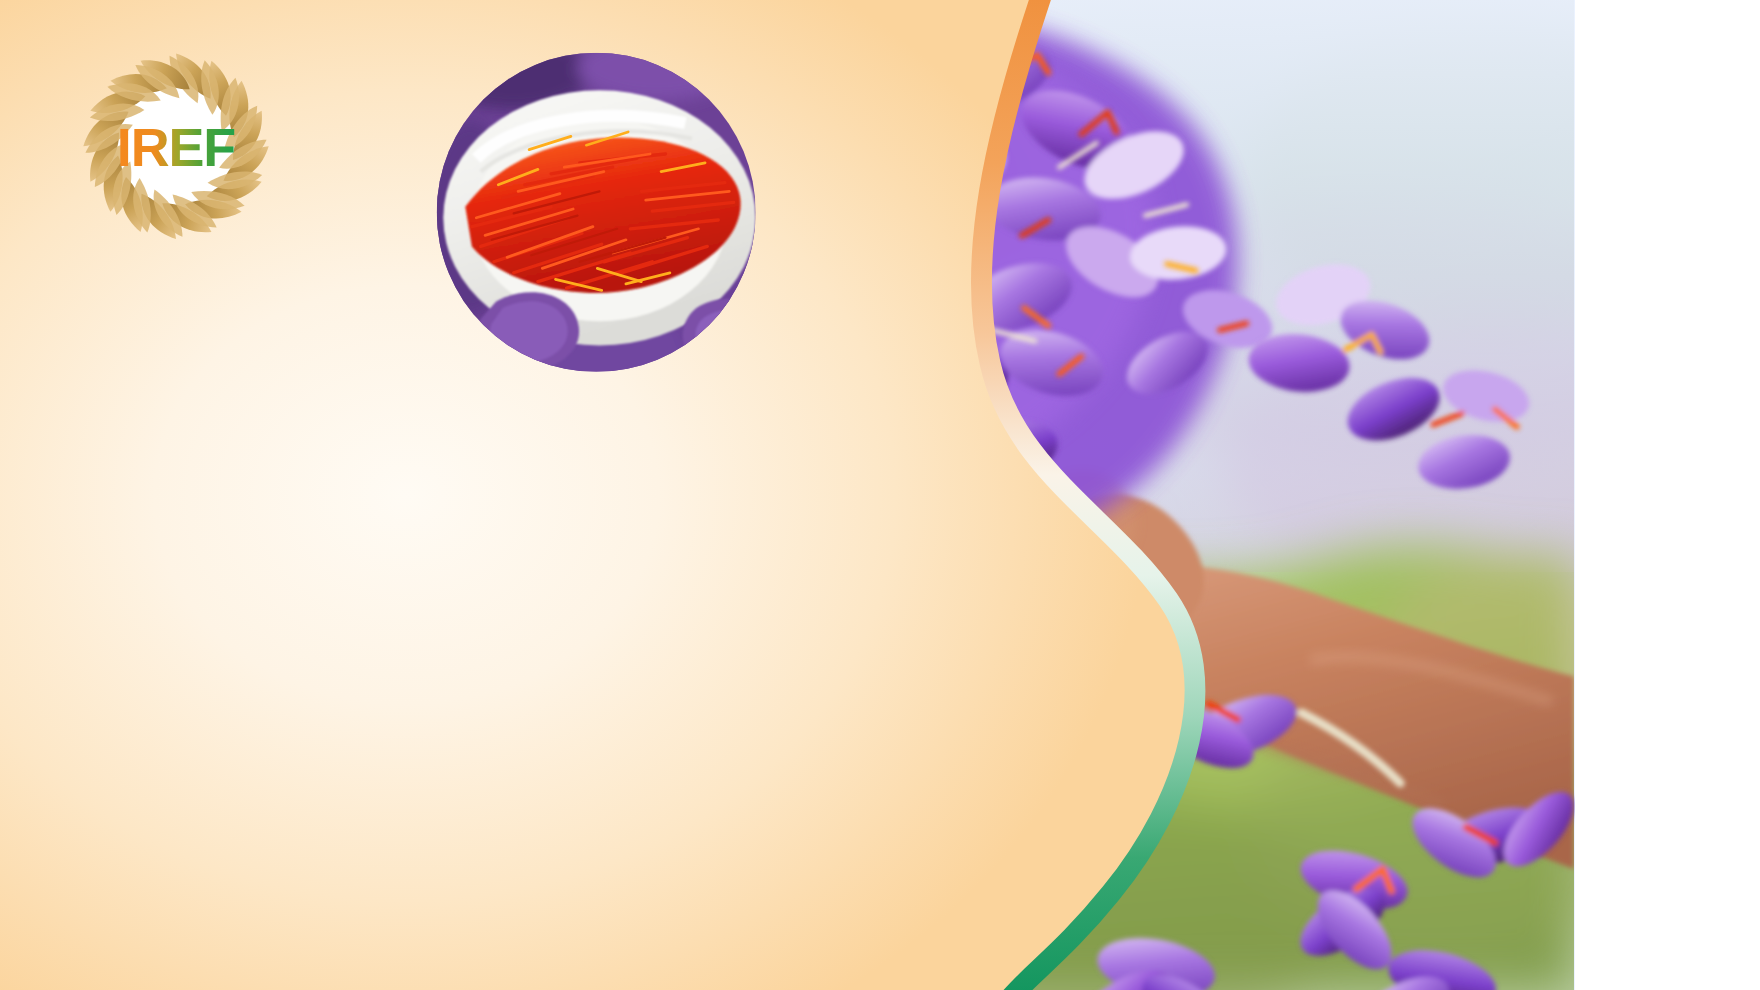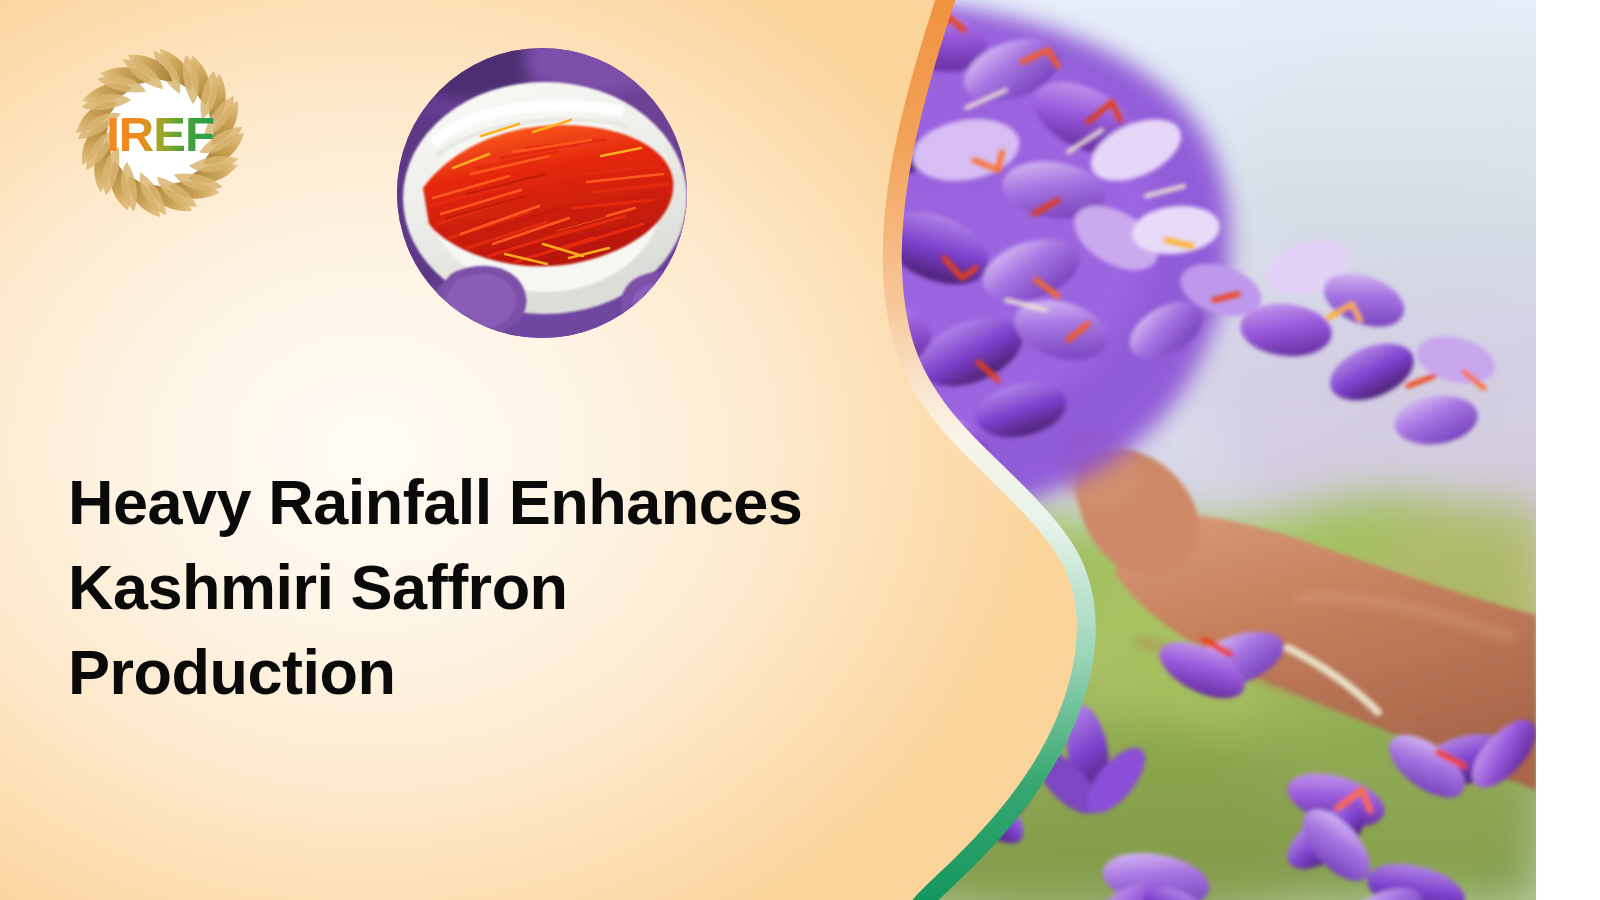--- a/index.html
+++ b/index.html
@@ -3,25 +3,26 @@
 <meta charset="utf-8">
 <title>Heavy Rainfall Enhances Kashmiri Saffron Production</title>
 <style>
   html, body {
     margin: 0;
     padding: 0;
     background: #ffffff;
   }
   .poster {
     position: relative;
-    width: 1536px;
+    width: 1400px;
     height: 900px;
     overflow: hidden;
     font-family: "Liberation Sans", sans-serif;
     background: #3b82f6;
+    padding-left: 31px;
   }
 
   
   .bg-base {
     position: absolute;
     inset: 0;
     background:
       radial-gradient(ellipse 620px 480px at 34% 50%,
           #FFFBF4 0%,
           #FEF4E5 32%,
@@ -539,17 +540,14 @@
         <path d="M60 232 C 84 220, 112 226, 118 246 C 124 266, 104 282, 78 282
                  C 54 282, 44 262, 50 246 Z" fill="#8D5FBC" opacity="0.8"></path>
         <path d="M236 232 C 262 216, 290 224, 290 252 C 290 280, 264 290, 242 284
                  C 222 278, 216 248, 236 232 Z" fill="#7B4FA8"></path>
         <path d="M244 240 C 264 228, 284 236, 284 256 C 284 276, 264 282, 248 276
                  C 234 270, 230 250, 244 240 Z" fill="#9064C2" opacity="0.75"></path>
       </g>
     </svg>
   </div>
 
-  <h1 class="headline">Heavy Rainfall Enhances
-Kashmiri Saffron
-Production</h1>
 
 </div>
 
 </body></html>

